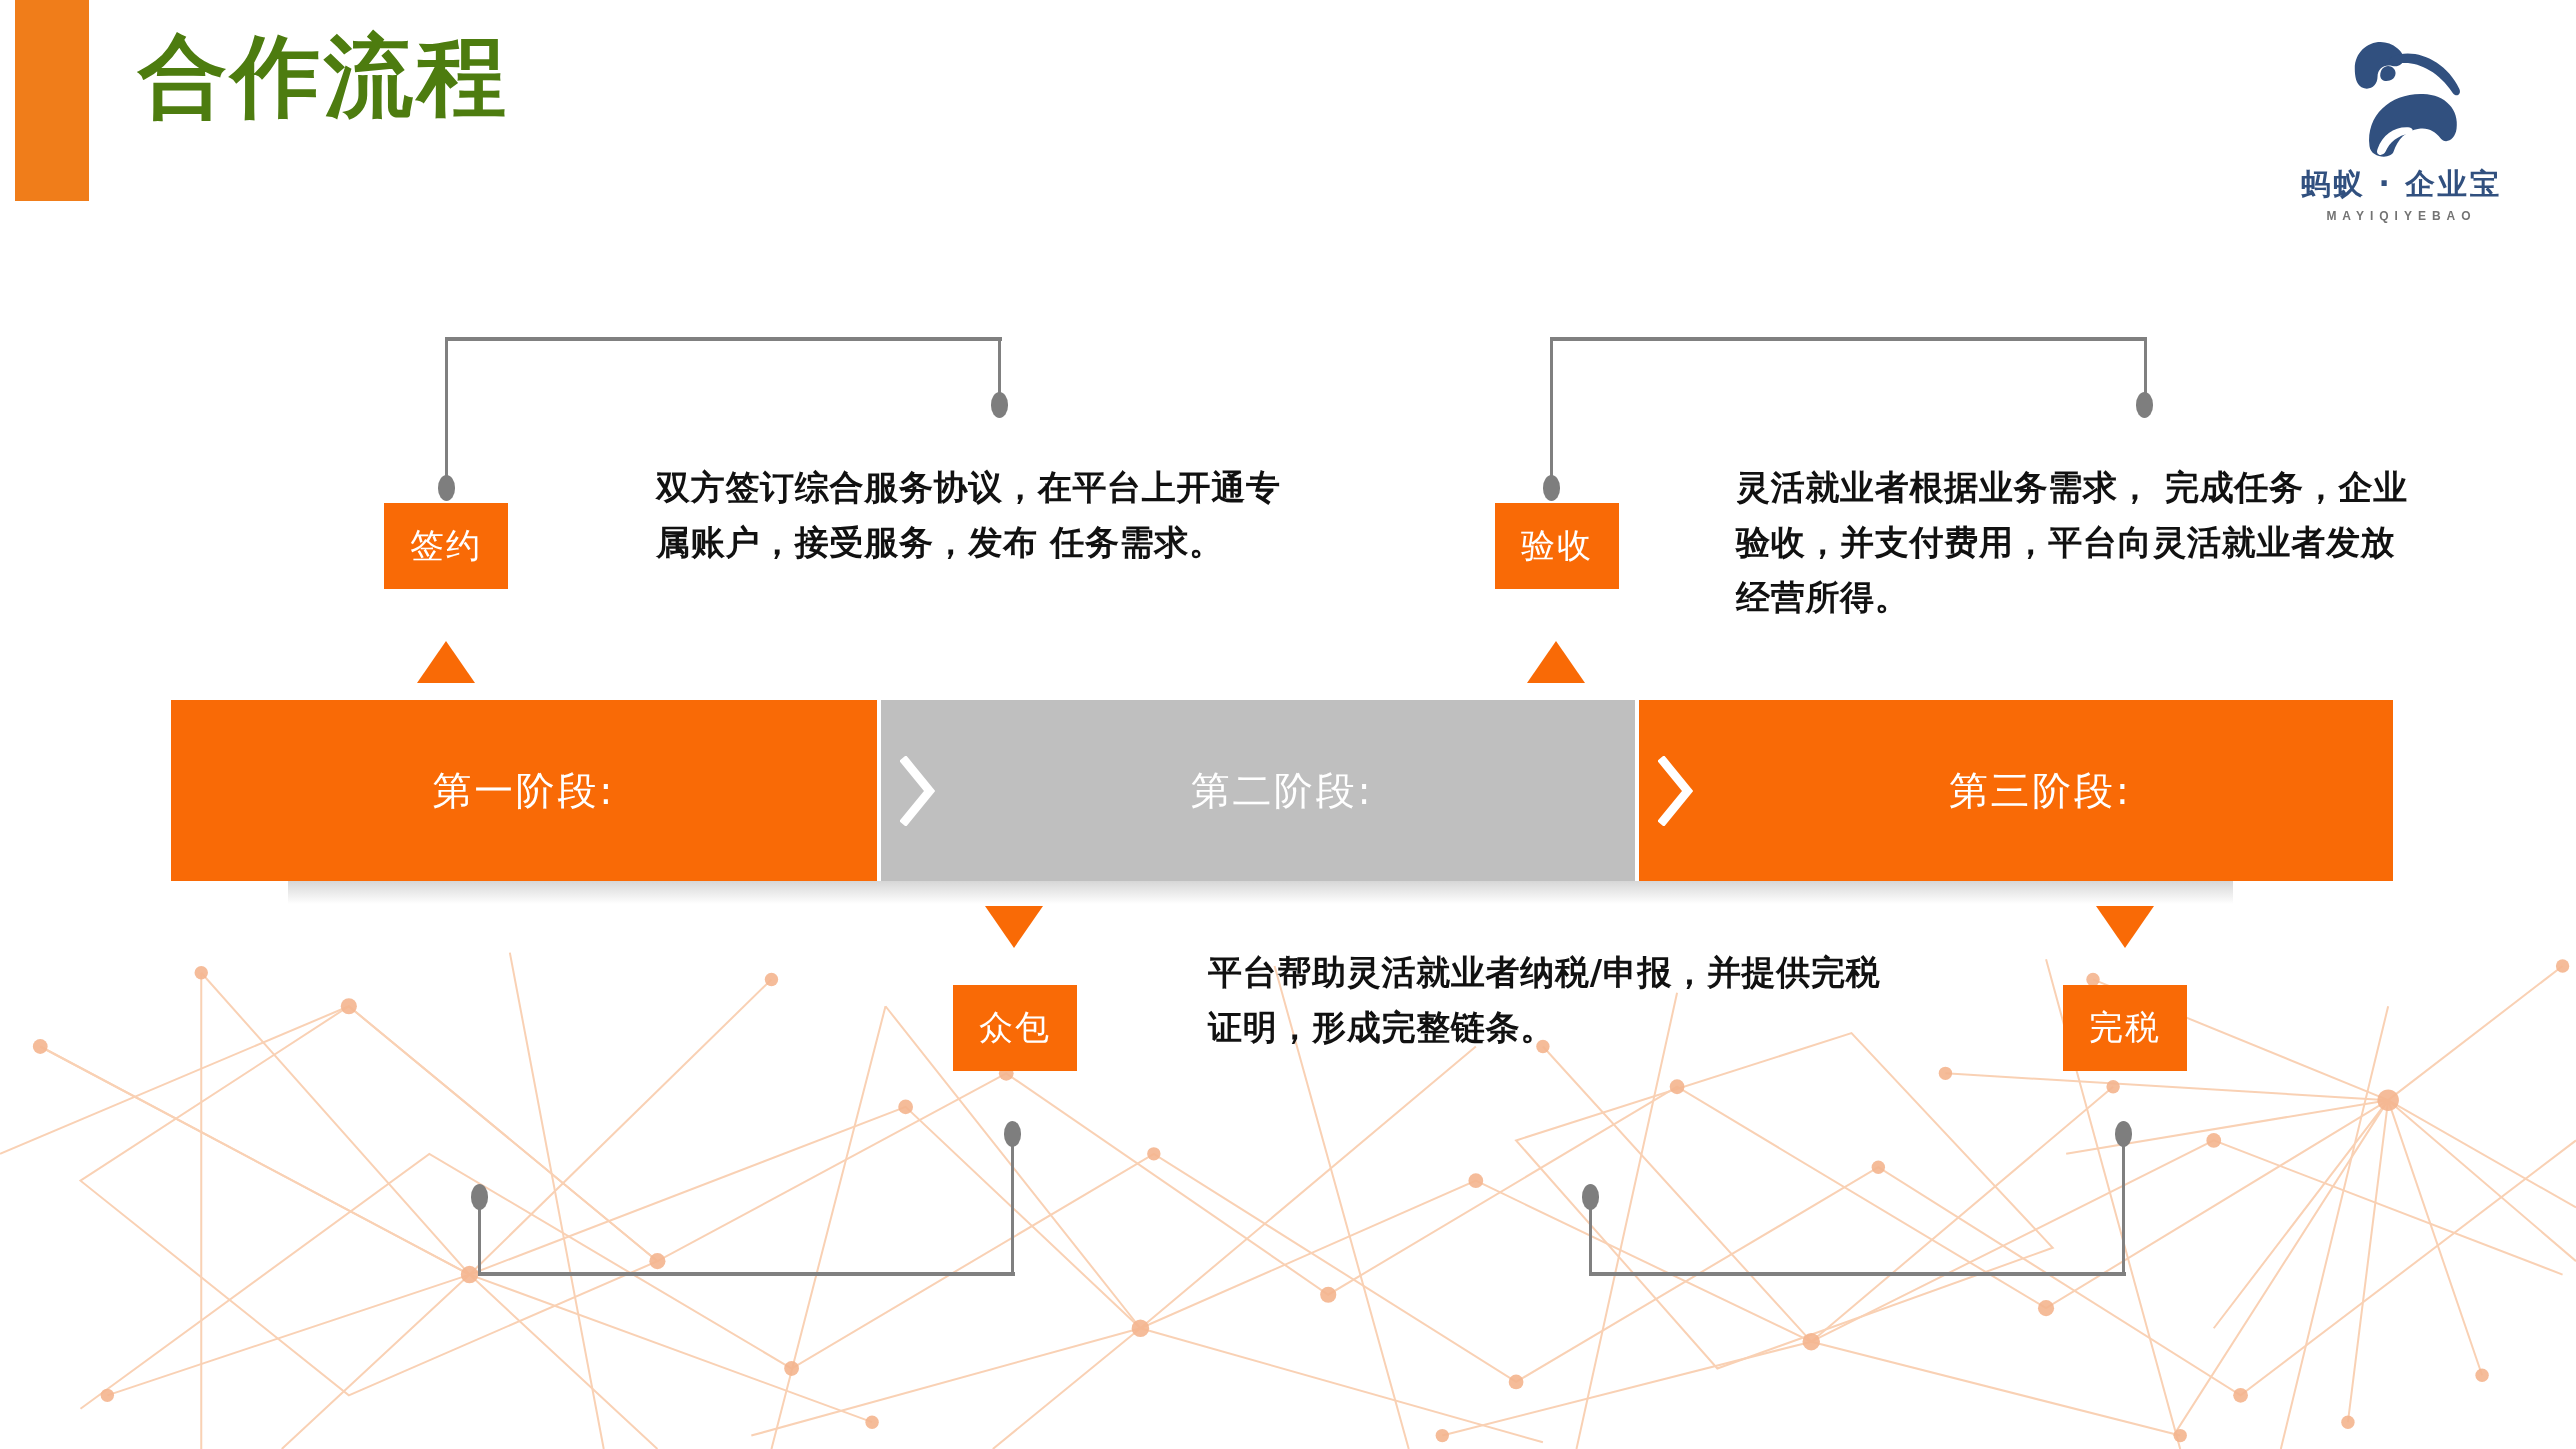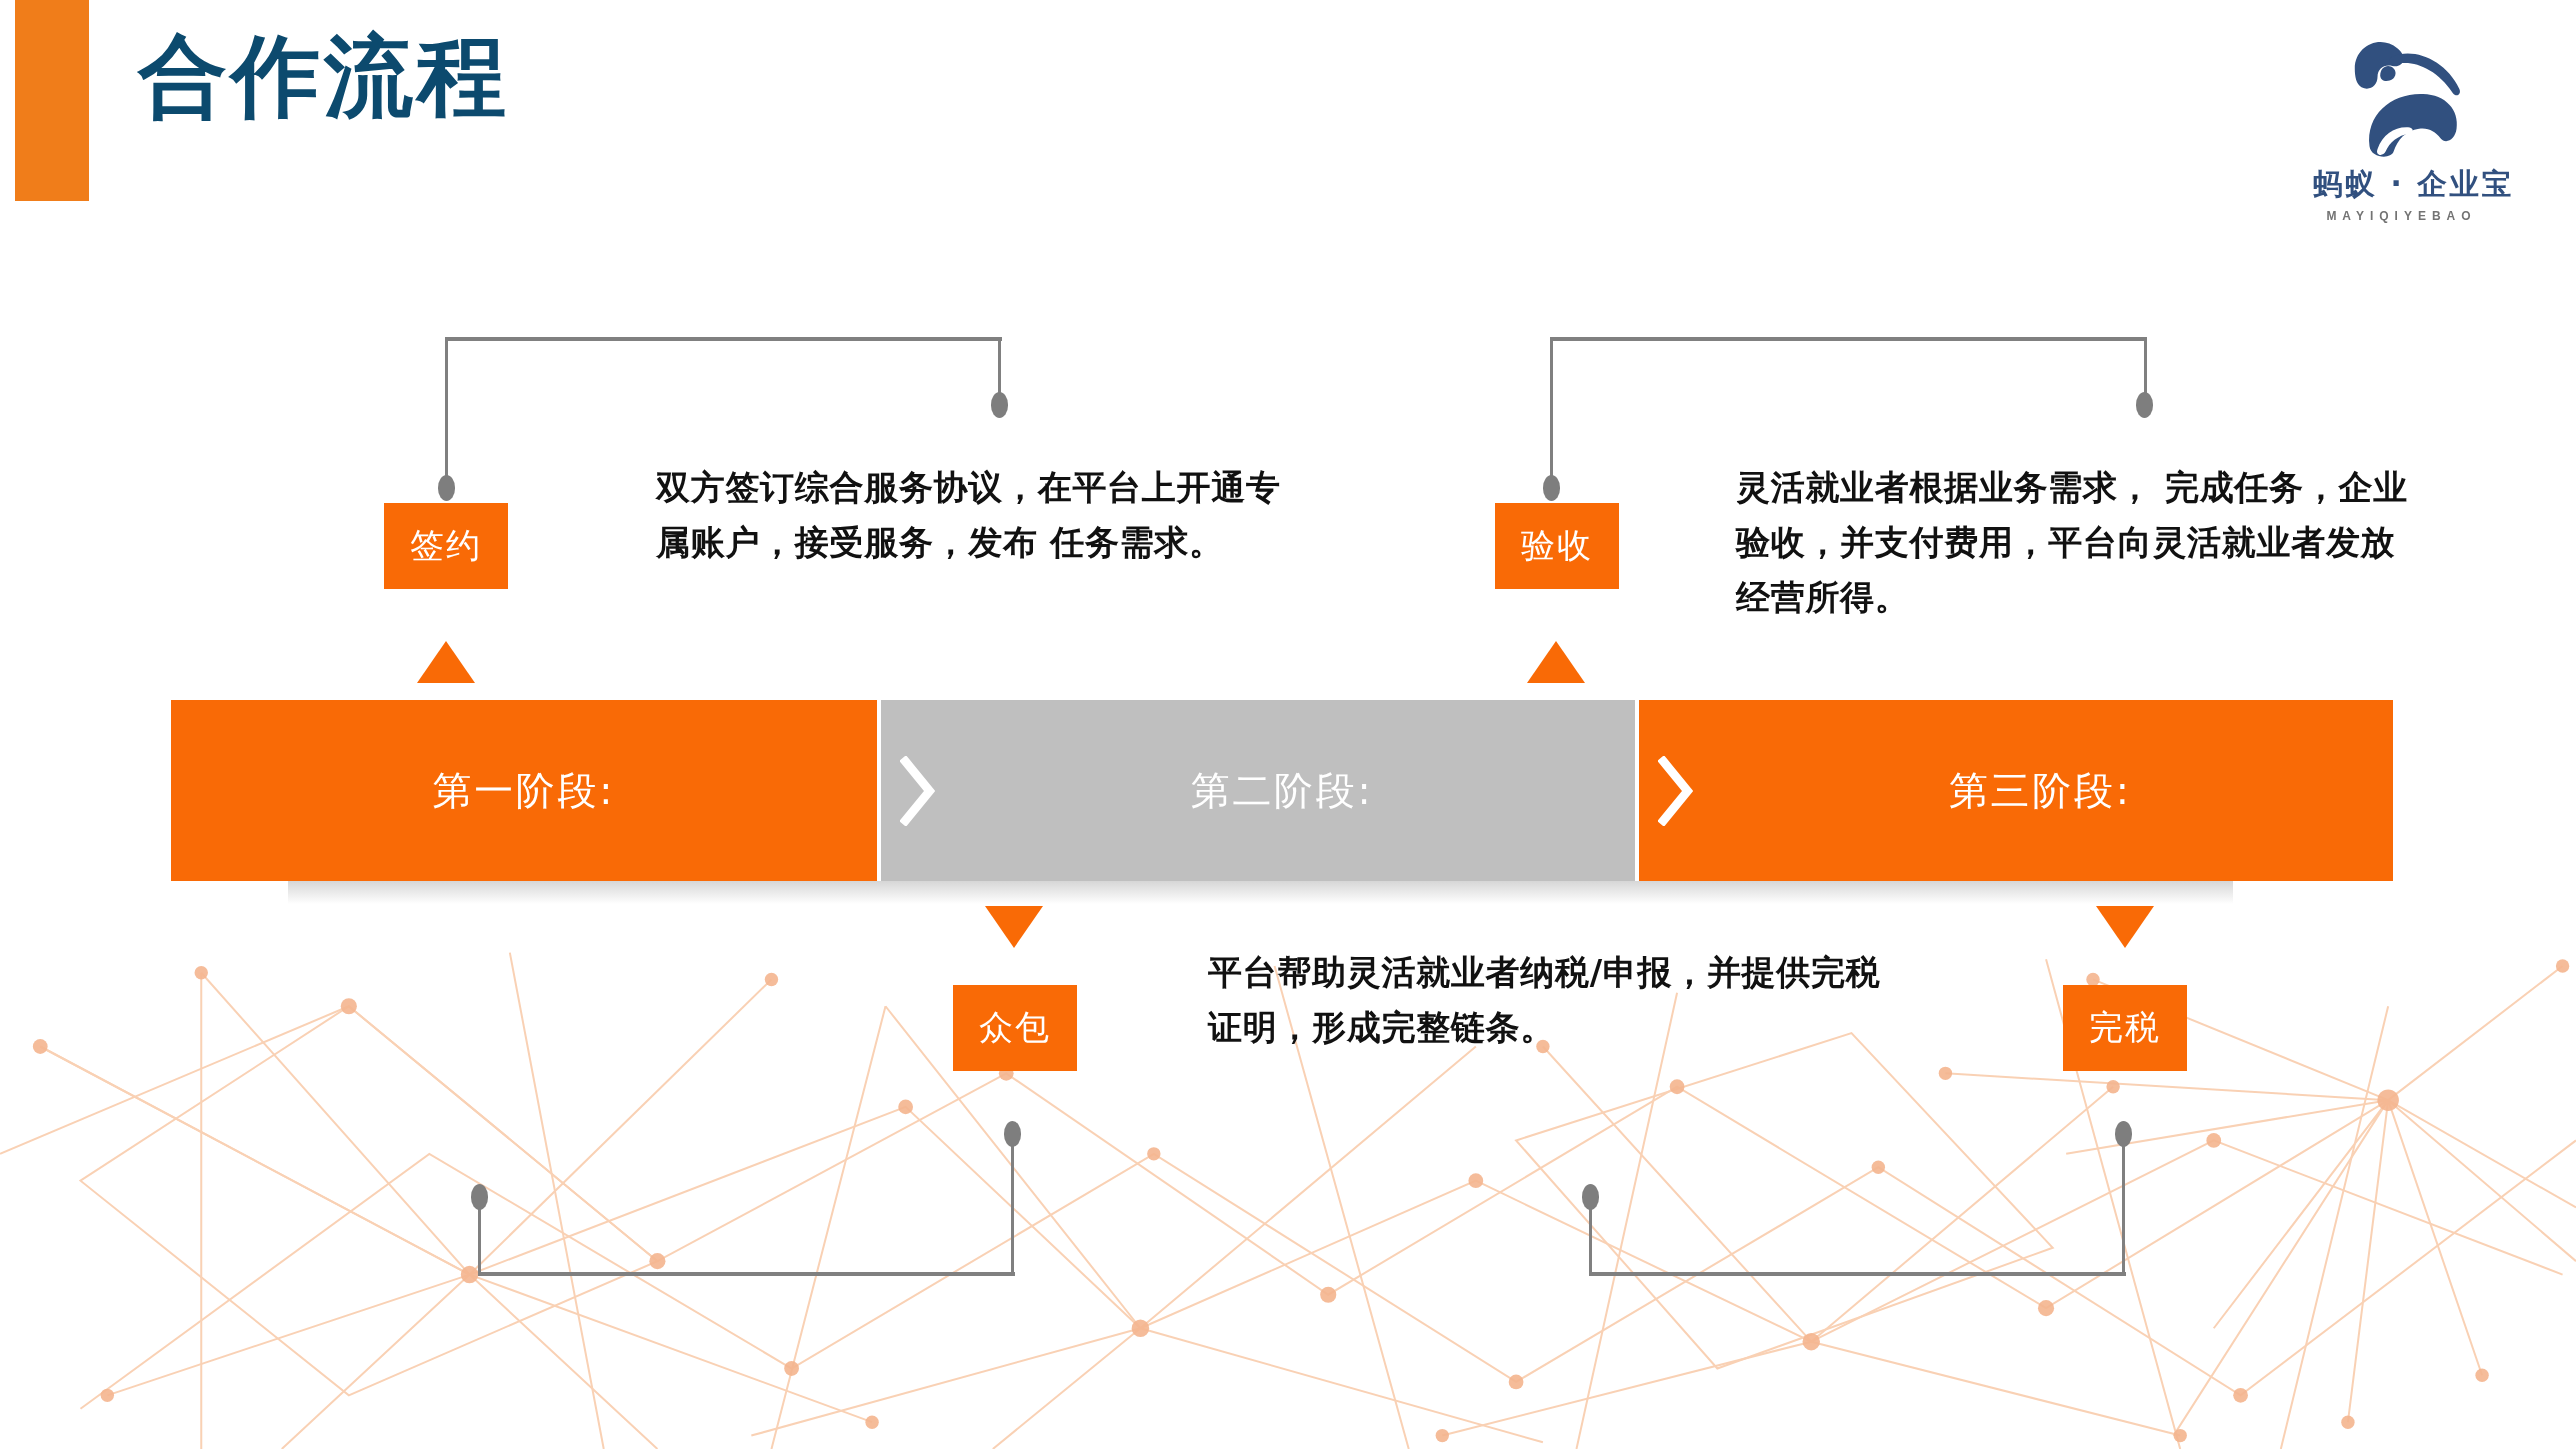--- a/index.html
+++ b/index.html
@@ -14,33 +14,32 @@
 
   
   #bg-network{position:absolute;left:0;top:0;width:2576px;height:1449px;pointer-events:none;}
 
   
   #accent-bar{
     position:absolute;left:14.8px;top:0;width:74px;height:201px;background:#F07D1A;
   }
   #page-title{
     position:absolute;left:138px;top:30px;
-    font-size:89px;font-weight:bold;color:#0c4a6e;
+    font-size:89px;font-weight:bold;color:#4d7c0f;
     letter-spacing:4px;line-height:1.05;white-space:nowrap;
     font-family:"DejaVu Sans","Liberation Sans",sans-serif;
   }
 
   
   #logo{position:absolute;left:2294px;top:27px;width:215px;height:221px;}
   #logo-mark{position:absolute;left:34px;top:0;width:154px;height:134px;}
   #logo-cn{
     position:absolute;left:0;top:138px;width:215px;text-align:center;
     font-size:29.5px;font-weight:bold;color:#31507F;letter-spacing:2.7px;
     font-family:"DejaVu Sans","Liberation Sans",sans-serif;
-    margin-left:12px;
   }
   #logo-en{
     position:absolute;left:0;top:182px;width:215px;text-align:center;
     font-size:12px;font-weight:bold;color:#737373;letter-spacing:6px;
   }
 
   
   #phase-bar{
     position:absolute;left:171px;top:700px;width:2222px;height:181px;
     display:flex;

